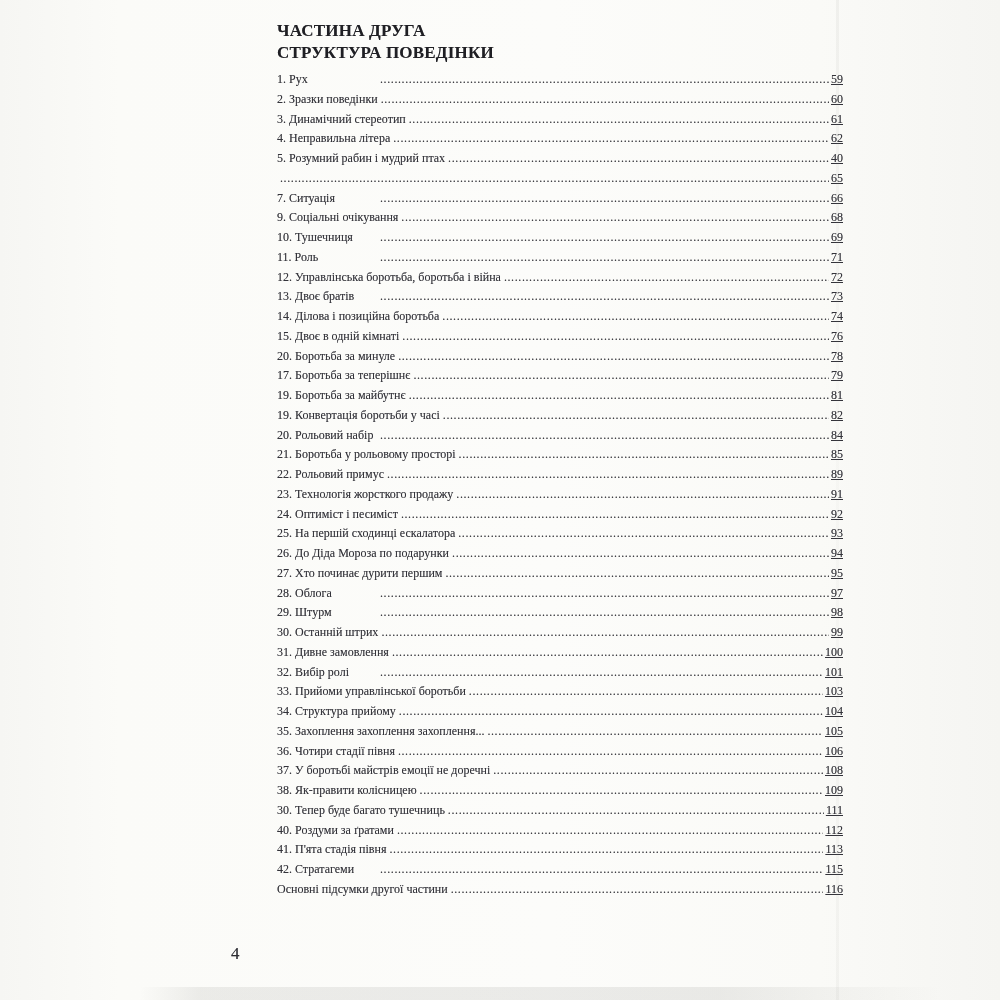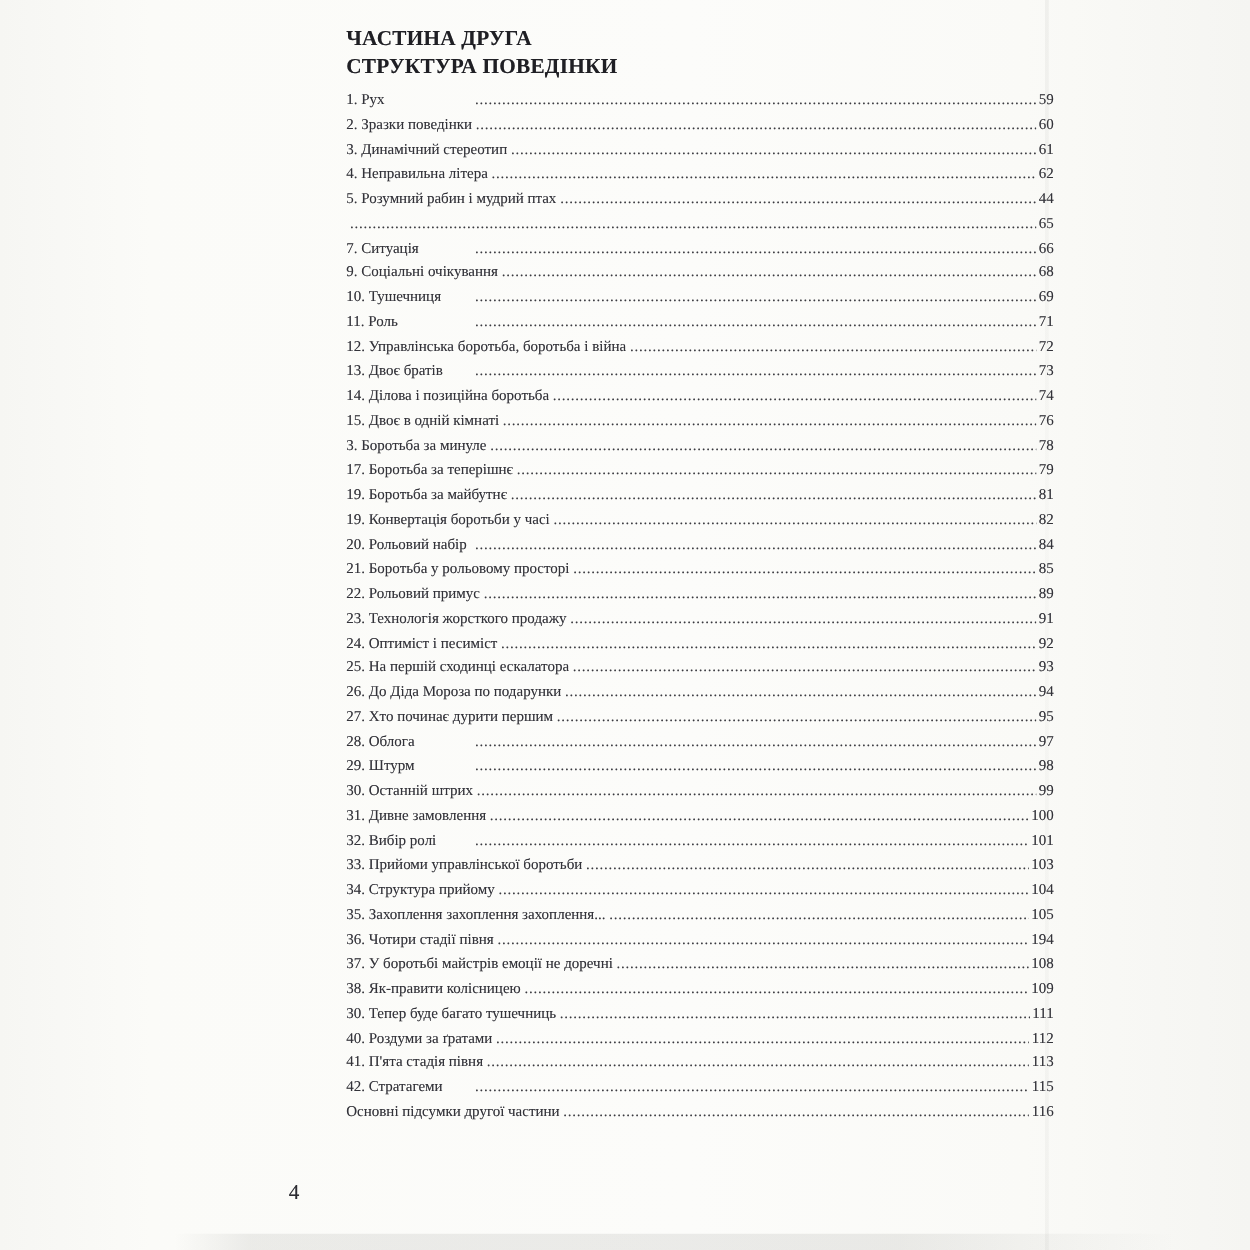--- a/index.html
+++ b/index.html
@@ -59,20 +59,21 @@
     color: #3a3a40;
   }
   .row .lead::after {
     content: "...................................................................................................................................................................................................................................................";
     letter-spacing: 0.6px;
   }
   .row .pg {
     flex: 0 0 auto;
     white-space: nowrap;
     text-align: right;
+    text-decoration: underline;
   }
   .folio {
     position: absolute;
     left: 231px;
     top: 944px;
     font-size: 17px;
     color: #2c2c32;
     text-shadow: 0 0 0.4px rgba(40,40,45,0.4);
   }
   .bottom-shadow {
@@ -120,21 +121,21 @@
           <span class="pg">61</span>
         </div>
         <div class="row">
           <span class="t">4. Неправильна літера</span>
           <span class="lead"></span>
           <span class="pg">62</span>
         </div>
         <div class="row">
           <span class="t">5. Розумний рабин і мудрий птах</span>
           <span class="lead"></span>
-          <span class="pg">44</span>
+          <span class="pg">40</span>
         </div>
         <div class="row">
           <span class="lead"></span>
           <span class="pg">65</span>
         </div>
         <div class="row">
           <span class="t">7. Ситуація</span>
           <span class="lead"></span>
           <span class="pg">66</span>
         </div>
@@ -167,21 +168,21 @@
           <span class="t">14. Ділова і позиційна боротьба</span>
           <span class="lead"></span>
           <span class="pg">74</span>
         </div>
         <div class="row">
           <span class="t">15. Двоє в одній кімнаті</span>
           <span class="lead"></span>
           <span class="pg">76</span>
         </div>
         <div class="row">
-          <span class="t">3. Боротьба за минуле</span>
+          <span class="t">20. Боротьба за минуле</span>
           <span class="lead"></span>
           <span class="pg">78</span>
         </div>
         <div class="row">
           <span class="t">17. Боротьба за теперішнє</span>
           <span class="lead"></span>
           <span class="pg">79</span>
         </div>
         <div class="row">
           <span class="t">19. Боротьба за майбутнє</span>
@@ -269,21 +270,21 @@
           <span class="pg">104</span>
         </div>
         <div class="row">
           <span class="t">35. Захоплення захоплення захоплення...</span>
           <span class="lead"></span>
           <span class="pg">105</span>
         </div>
         <div class="row">
           <span class="t">36. Чотири стадії півня</span>
           <span class="lead"></span>
-          <span class="pg">194</span>
+          <span class="pg">106</span>
         </div>
         <div class="row">
           <span class="t">37. У боротьбі майстрів емоції не доречні</span>
           <span class="lead"></span>
           <span class="pg">108</span>
         </div>
         <div class="row">
           <span class="t">38. Як-правити колісницею</span>
           <span class="lead"></span>
           <span class="pg">109</span>

